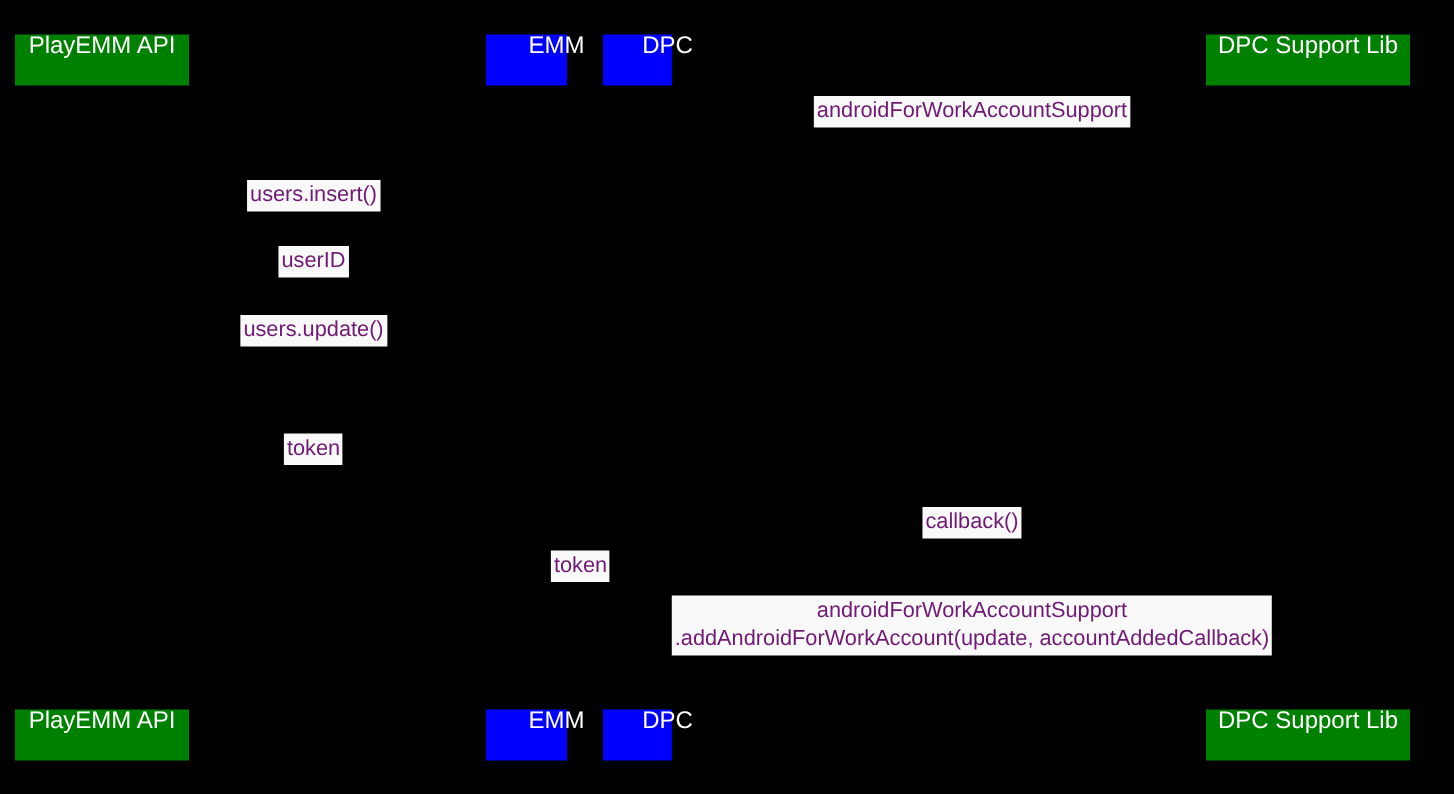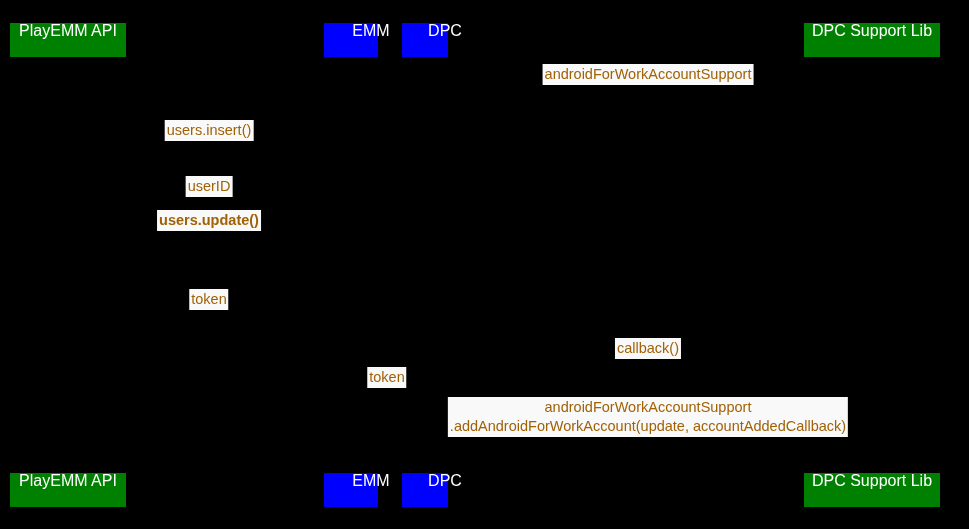--- a/index.html
+++ b/index.html
@@ -35,21 +35,21 @@
 
   .lifeline {
     position: absolute;
     width: 1px;
     background: #000000;
   }
 
   .msg-label {
     position: absolute;
     background: #f9f9f9;
-    color: #a16207;
+    color: #701a75;
     font-size: 14.5px;
     font-family: "Liberation Sans", sans-serif;
     line-height: 19px;
     text-align: center;
     white-space: pre;
     padding: 1px 2px;
     box-sizing: border-box;
     transform: translateX(-50%);
   }
   .msg-label.two-line {
@@ -92,23 +92,23 @@
       <span>DPC Support Lib</span>
     </div>
     <div class="participant green" style="left: 804px; top: 473px; width: 136px; height: 34px; background: rgb(0, 128, 0); color: rgb(255, 255, 255);">
       <span>DPC Support Lib</span>
     </div>
     <div class="msg-arrow" style="left: 425px; width: 447px; top: 104px;"></div>
     <div class="msg-label two-line" style="left: 648px; top: 64px;"><div>androidForWorkAccountSupport</div></div>
     <div class="msg-arrow" style="left: 68px; width: 283px; top: 153px;"></div>
     <div class="msg-label" style="left: 209px; top: 120px;"><div>users.insert()</div></div>
     <div class="msg-arrow" style="left: 68px; width: 283px; top: 192px;"></div>
-    <div class="msg-label" style="left: 209px; top: 176px;"><div>userID</div></div>
+    <div class="msg-label" style="left: 209px; top: 164px;"><div>userID</div></div>
     <div class="msg-arrow" style="left: 68px; width: 283px; top: 231px;"></div>
-    <div class="msg-label" style="left: 209px; top: 210px; font-weight: bold;"><div>users.update()</div></div>
+    <div class="msg-label" style="left: 209px; top: 210px;"><div>users.update()</div></div>
     <div class="msg-arrow" style="left: 68px; width: 283px; top: 270px;"></div>
     <div class="msg-arrow" style="left: 68px; width: 283px; top: 310px;"></div>
     <div class="msg-label" style="left: 209px; top: 289px;"><div>token</div></div>
     <div class="msg-arrow" style="left: 425px; width: 447px; top: 349px;"></div>
     <div class="msg-label" style="left: 648px; top: 328px; margin-top: 10px;"><div>callback()</div></div>
     <div class="msg-arrow" style="left: 351px; width: 74px; top: 388px;"></div>
     <div class="msg-label" style="left: 387px; top: 367px;"><div>token</div></div>
     <div class="msg-arrow" style="left: 425px; width: 447px; top: 437px;"></div>
     <div class="msg-label two-line" style="left: 648px; top: 397px;"><div>androidForWorkAccountSupport</div><div>.addAndroidForWorkAccount(update, accountAddedCallback)</div></div>
   </div>

